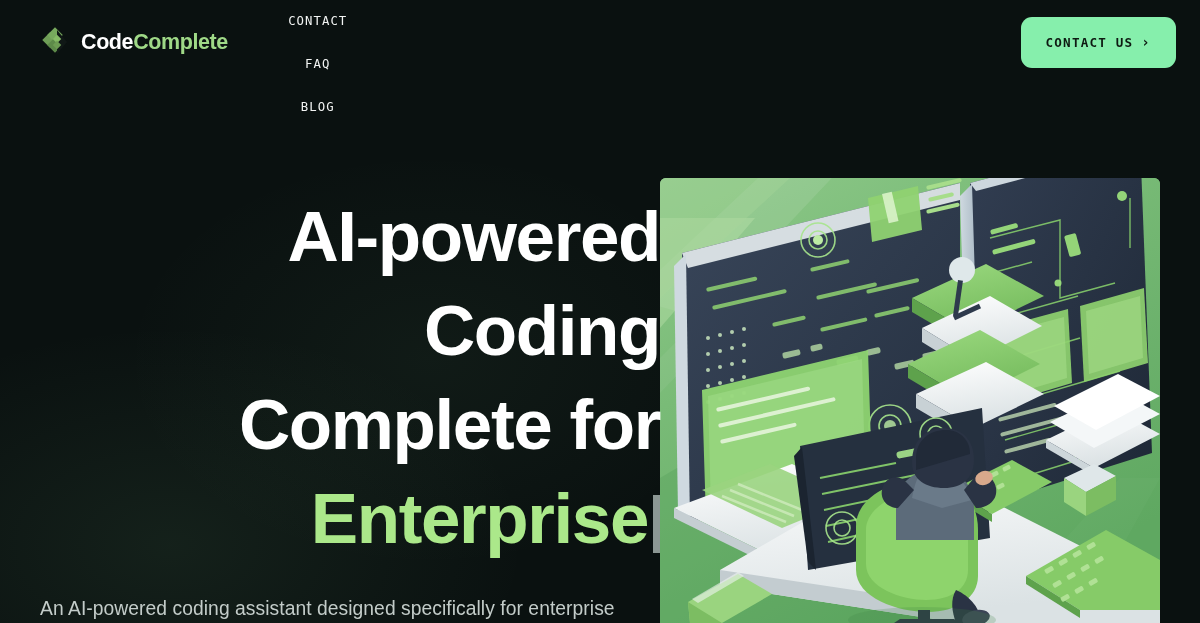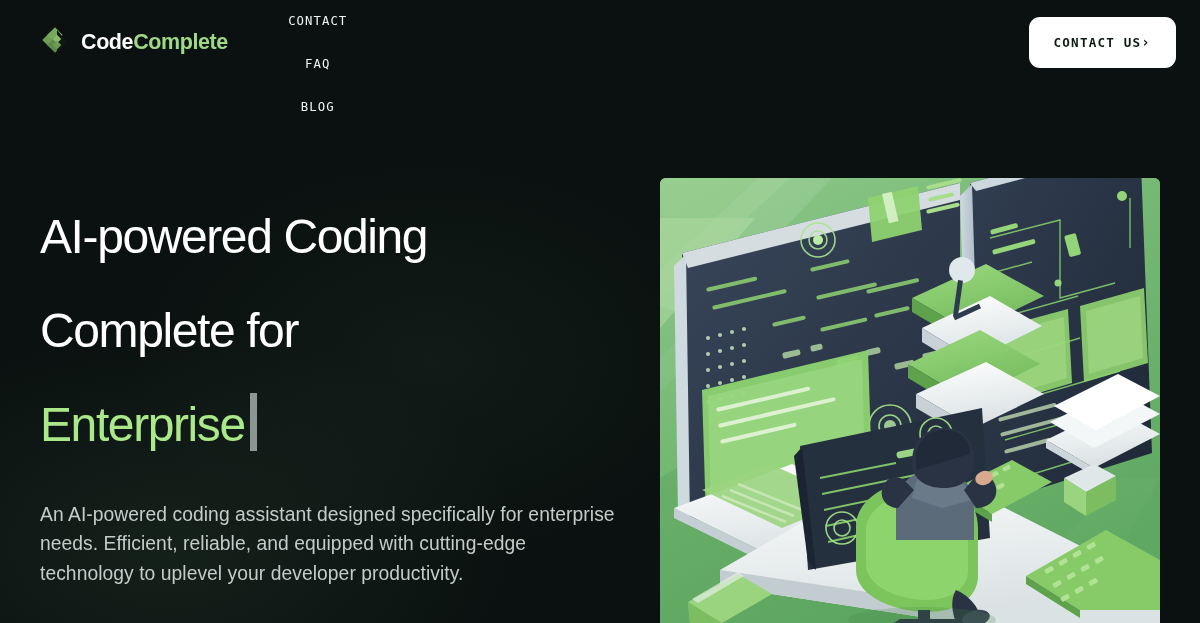--- a/index.html
+++ b/index.html
@@ -60,46 +60,47 @@
     font-size:12.3px;
     letter-spacing:1.05px;
     color:#f2f4f3;
     text-decoration:none;
     white-space:nowrap;
     cursor:pointer;
   }
 
   .contact-btn{
     margin-left:auto;
-    display:flex; align-items:center; gap:0;
-    background:#ffffff;
+    display:flex; align-items:center; gap:8px;
+    background:#86efac;
     color:#0e1a12;
     border:none; border-radius:11px;
     height:51px; padding:0 25px;
     font-family:"DejaVu Sans Mono", monospace;
     font-size:12.6px; font-weight:700; letter-spacing:1.2px;
     cursor:pointer; white-space:nowrap;
   }
   .contact-btn .chev{ display:flex; align-items:center; font-size:14px; line-height:1; }
 
   
   .hero{
     position:relative; z-index:3;
     display:flex;
     padding-left:40px;
     height:539px;
   }
   .hero-copy{ width:620px; flex:none; padding-top:106px; }
 
   h1.headline{
-    font-size:48px;
+    font-size:71px;
     line-height:94px;
-    font-weight:400;
+    font-weight:700;
     letter-spacing:-1.4px;
     color:#ffffff;
+    text-align:right;
   }
   .headline-accent{ color:#abe88a; }
   .caret{
     display:inline-block;
     width:7px; height:58px;
     background:#8c9794;
     vertical-align:-10px;
     margin-left:5px;
   }
 

